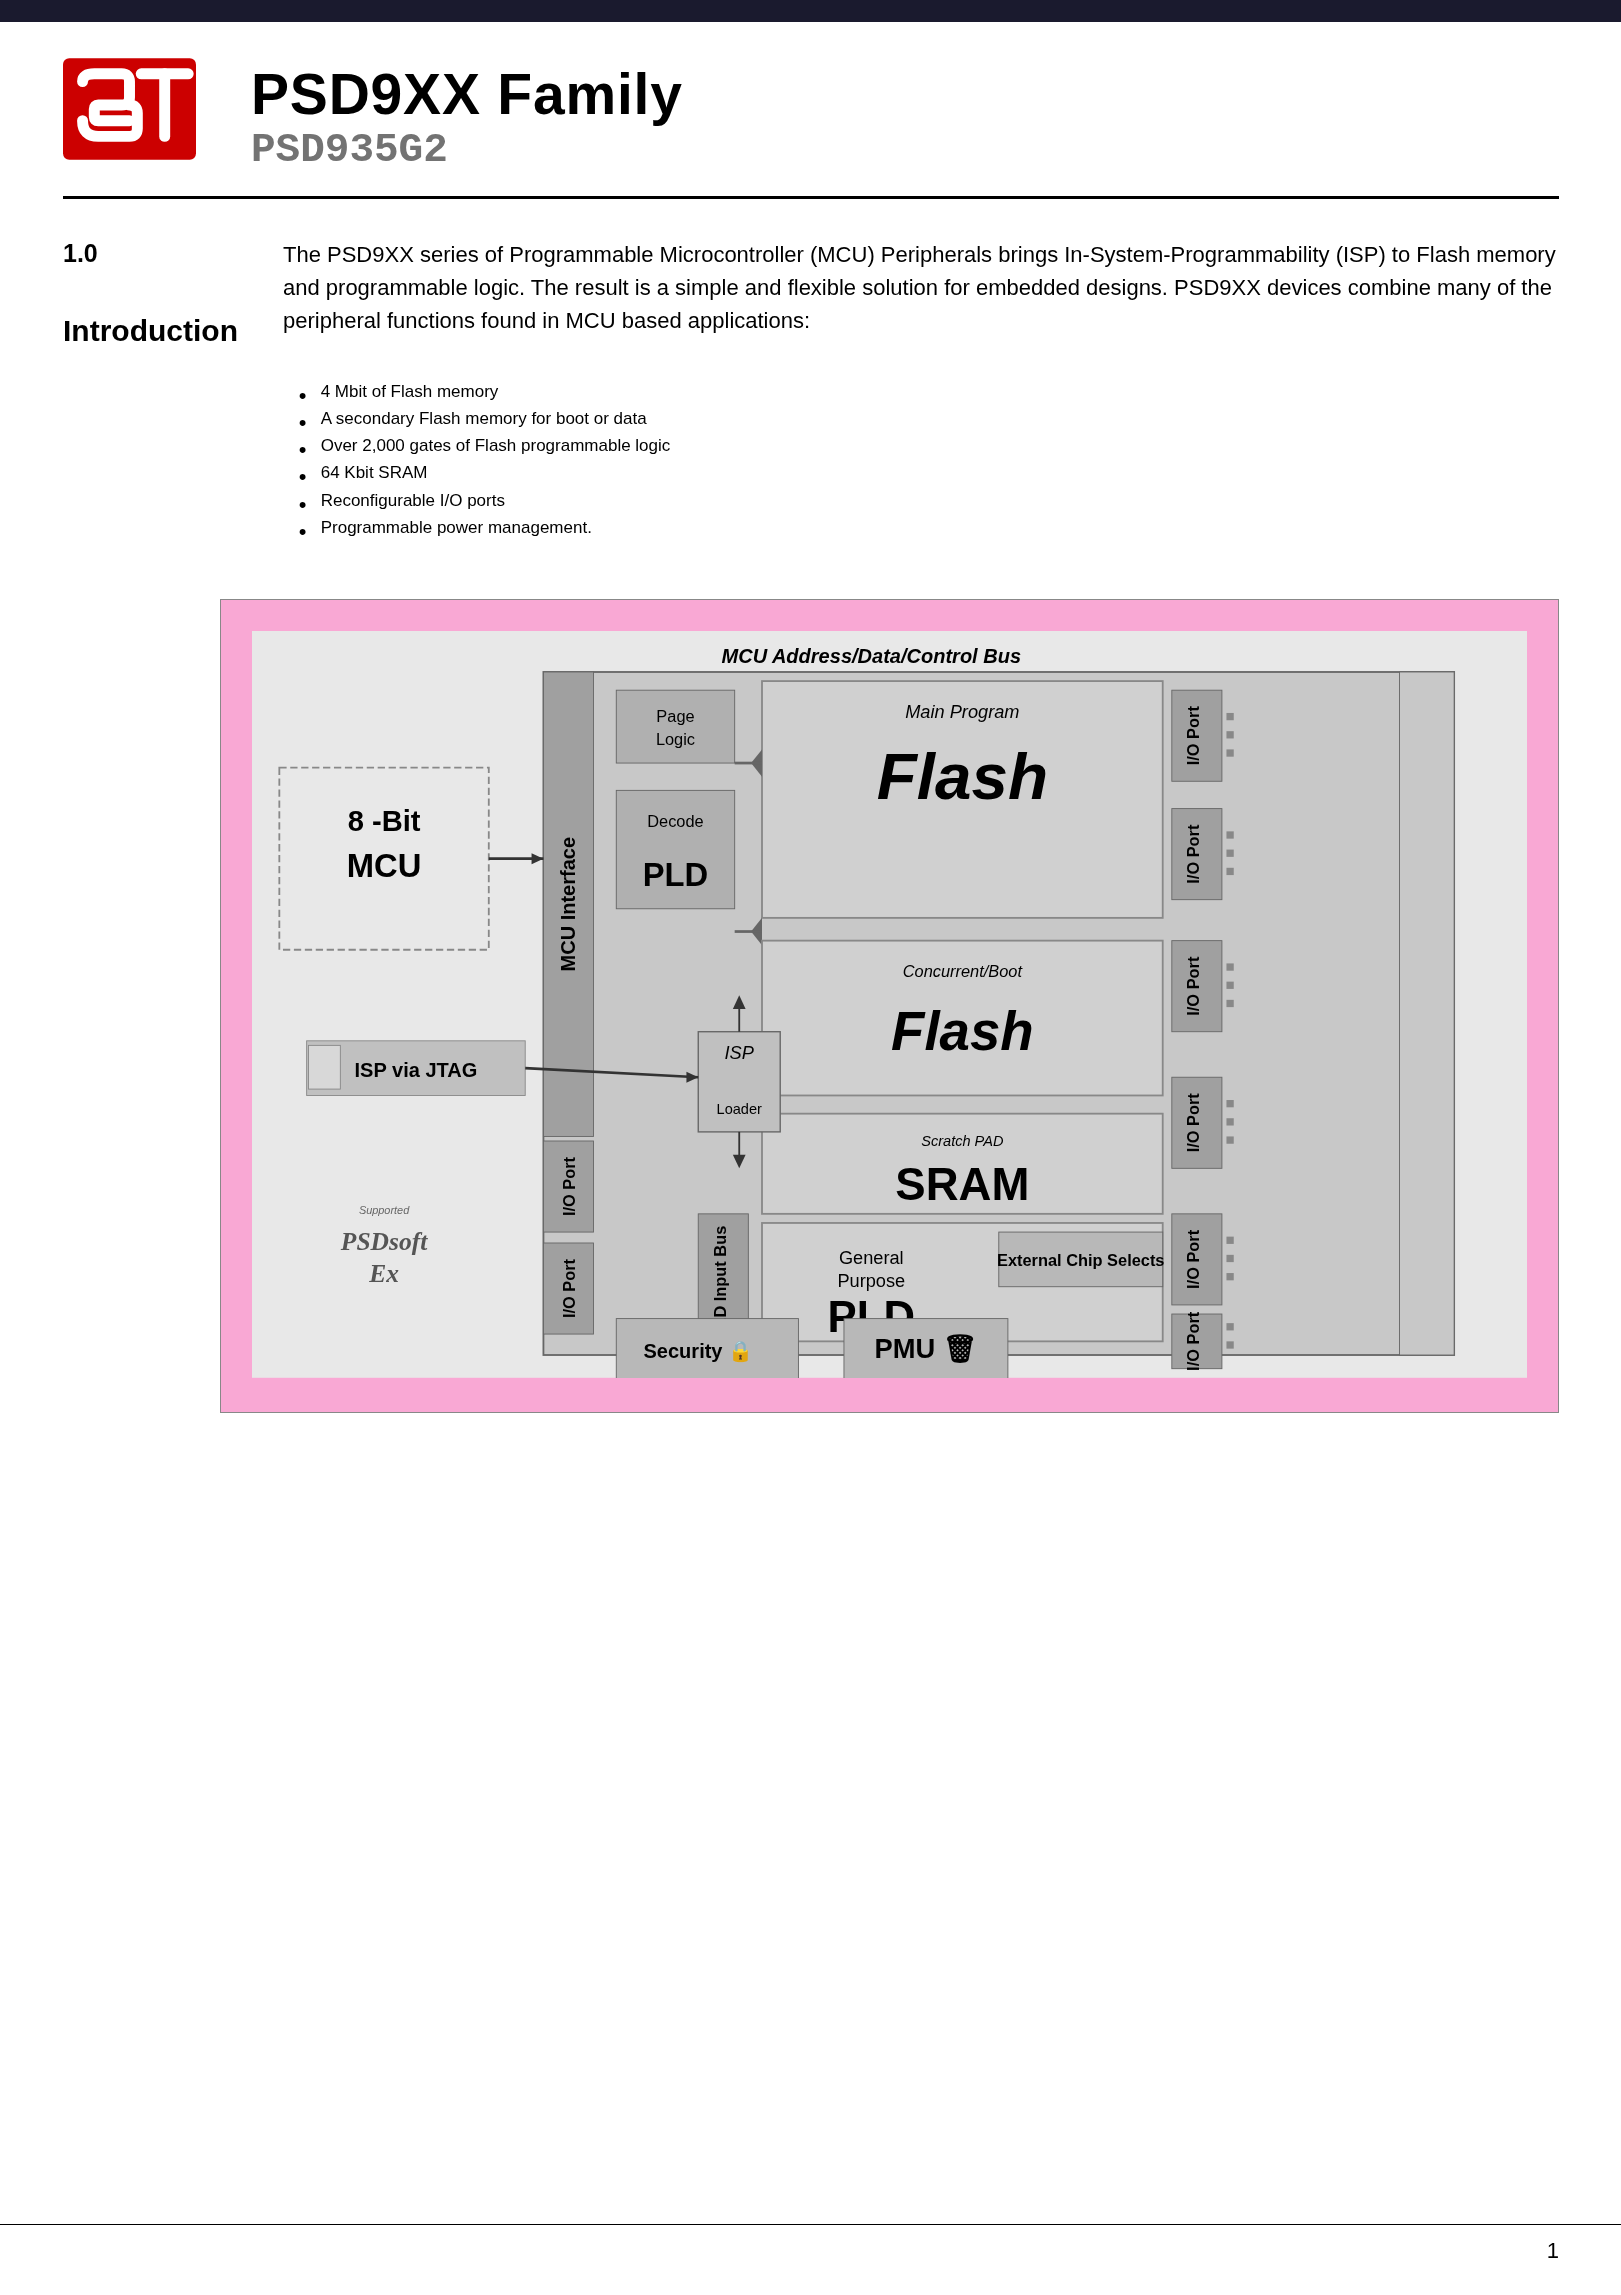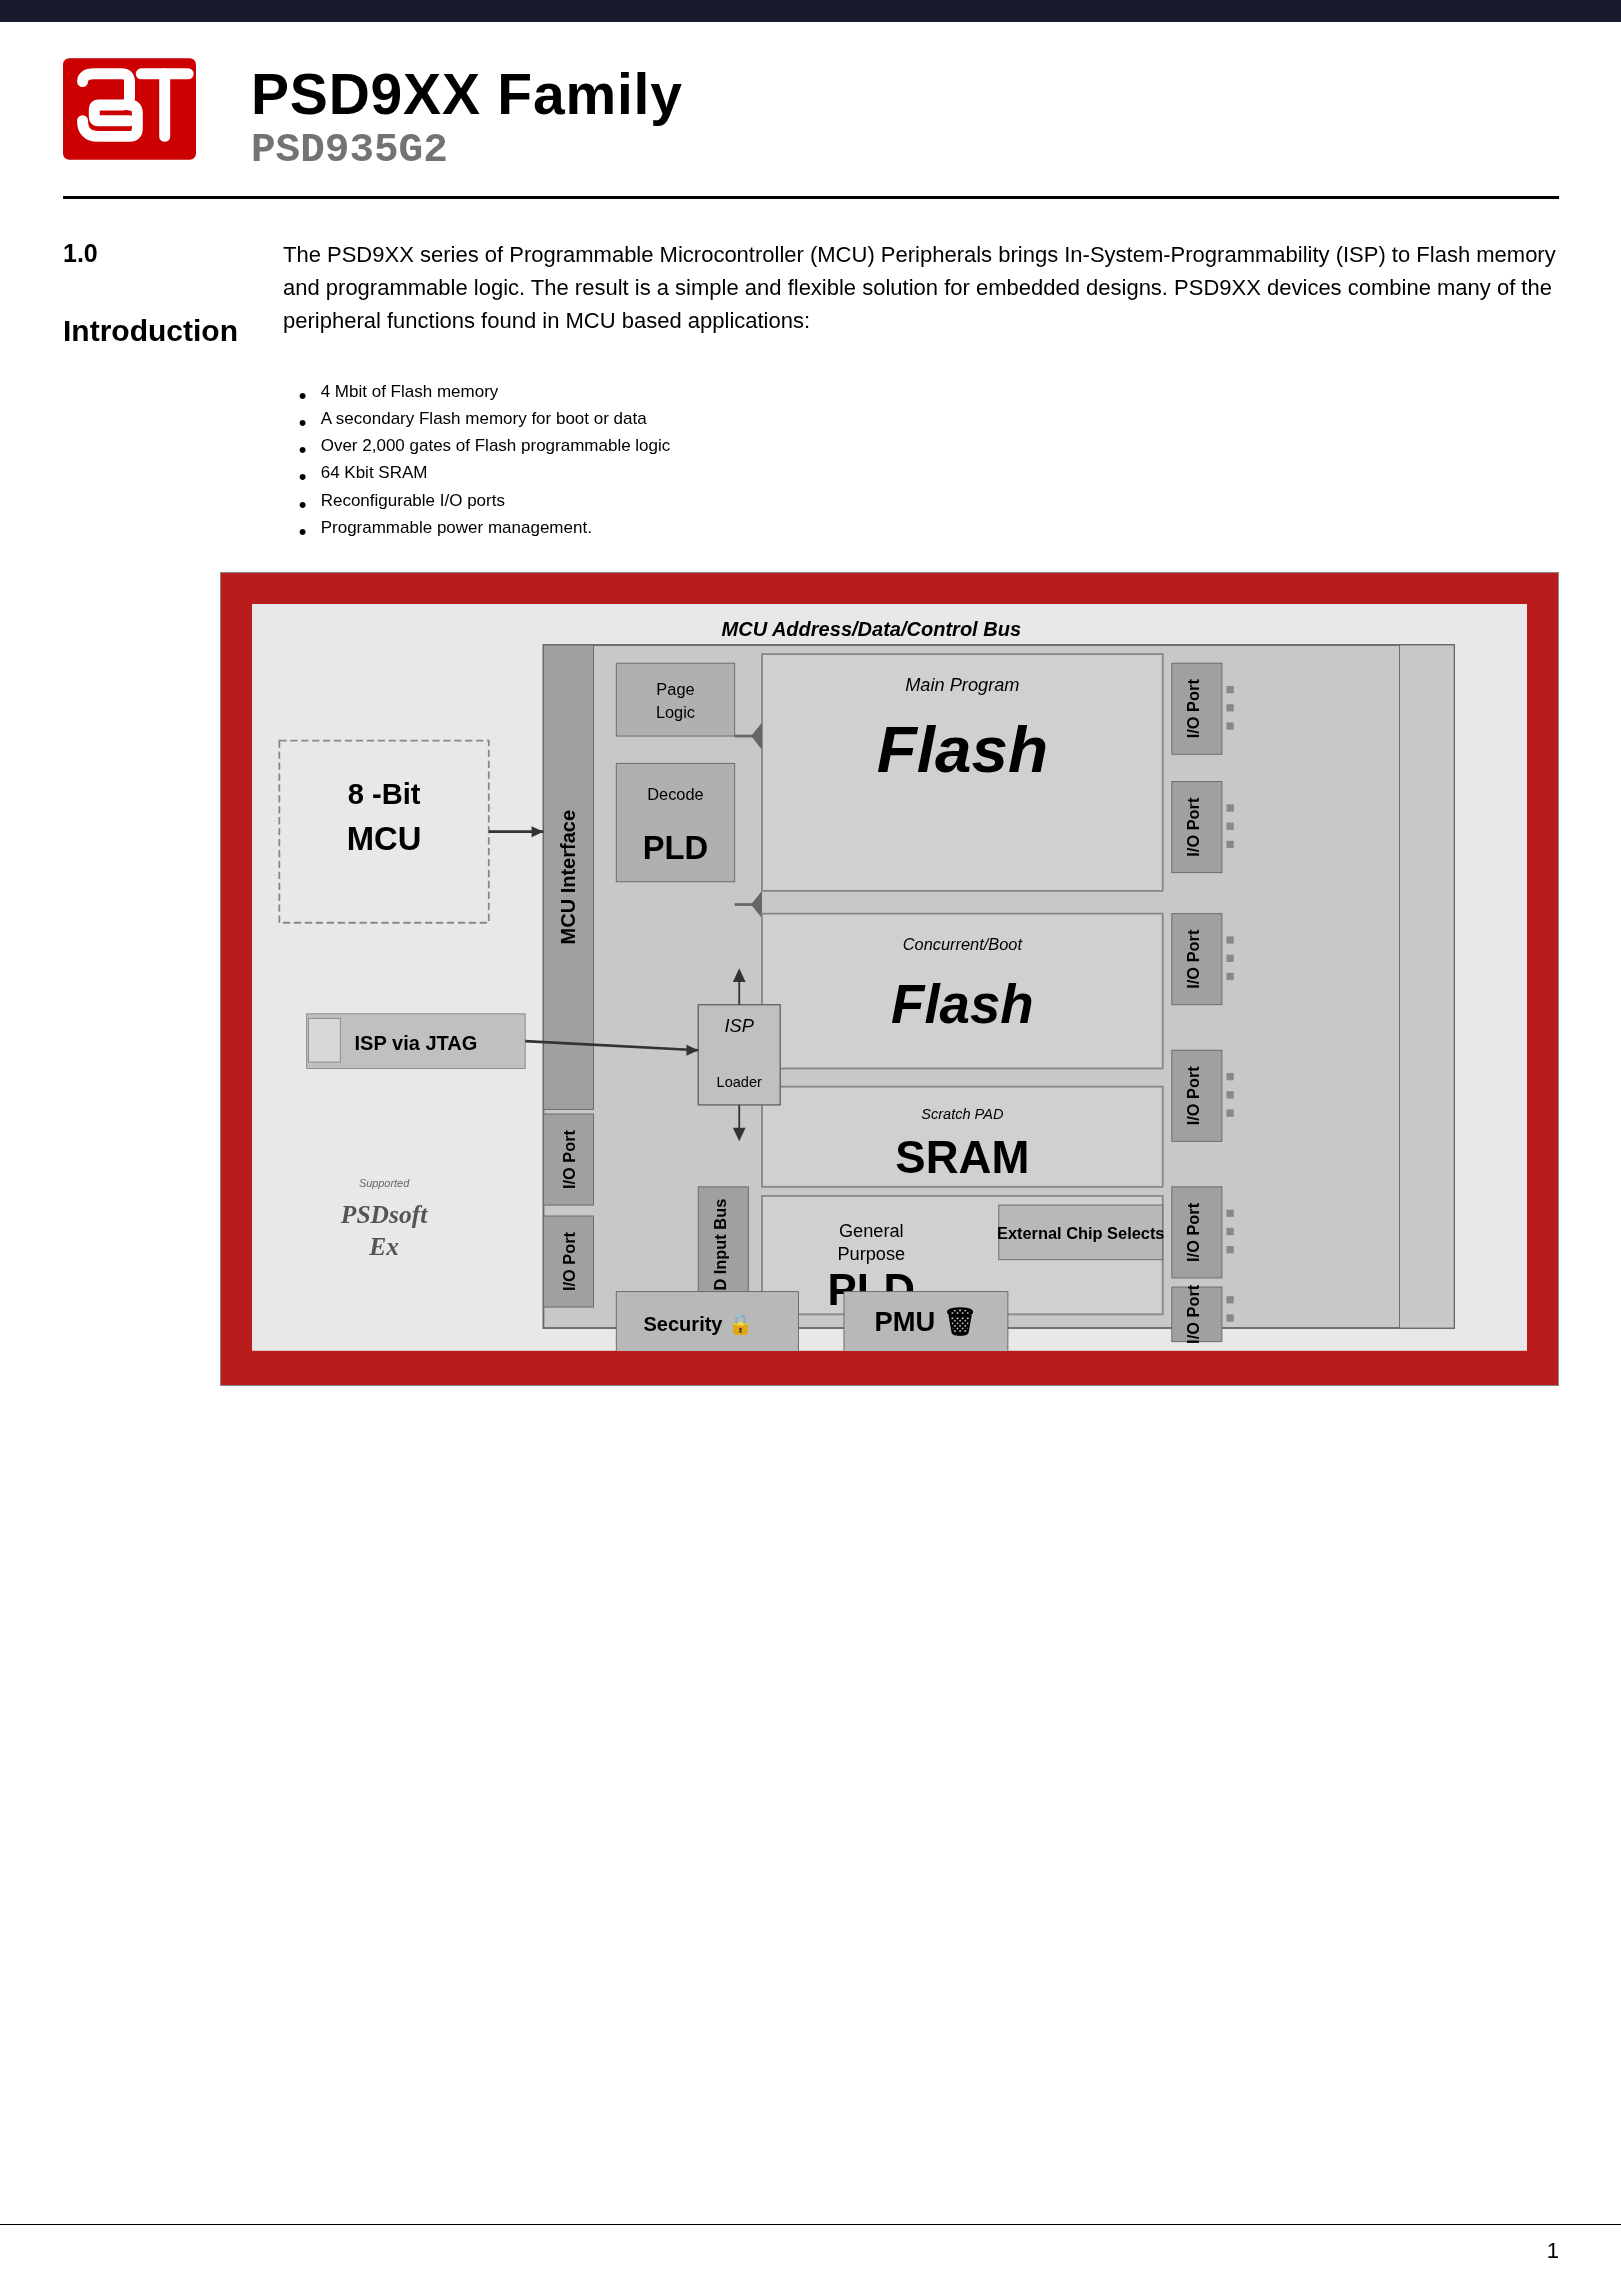--- a/index.html
+++ b/index.html
@@ -61,21 +61,21 @@
     
     .divider {
       height: 2.4px;
       background: #000000;
       margin: 0 63px;
     }
 
     
     .main-content {
       display: flex;
-      padding: 39px 63px 31px 63px;
+      padding: 39px 63px 58px 63px;
       gap: 47px;
       border-radius: 32px;
     }
 
     .section-label {
       flex-shrink: 0;
       width: 173px;
     }
 
     .section-number {
@@ -123,21 +123,21 @@
       font-size: 22px;
     }
 
     
     .diagram-section {
       padding: 0 63px 47px 220px;
     }
 
     .diagram-container {
       border: 1.6px solid #888888;
-      background: #b91c1c;
+      background: #f9a8d4;
       padding: 31px;
       position: relative;
     }
   </style>
 </head>
 <body>
 
 <div style="background:#1a1a2e; height:22px; width:100%;"></div>
 
 <div class="header-content">

